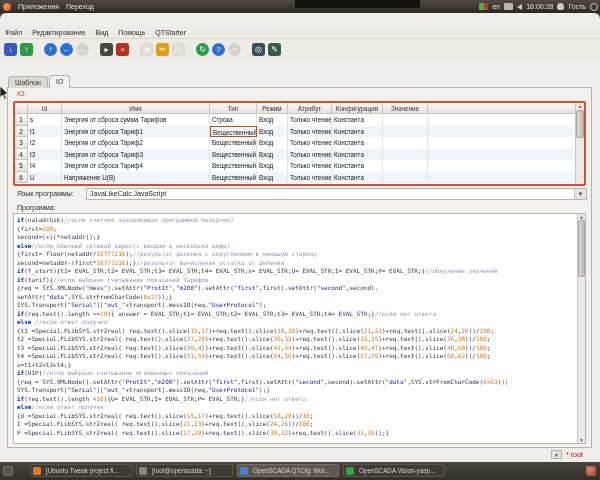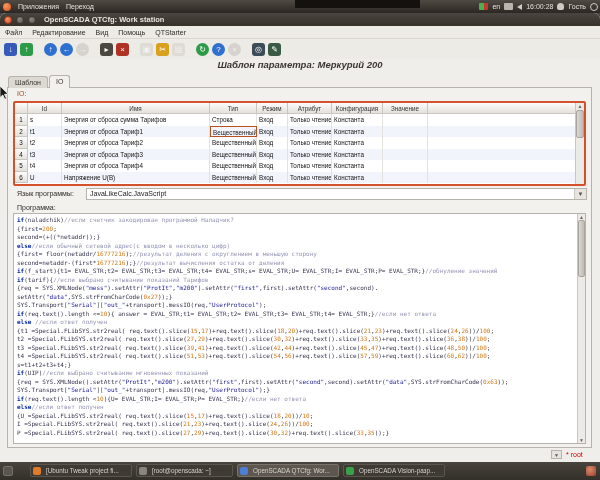--- a/index.html
+++ b/index.html
@@ -137,26 +137,20 @@
       <span class="ind kb"></span>
       <span class="vol"></span>
       <span>16:00:28</span>
       <span class="person"></span>
       <span>Гость</span>
       <span class="power"></span>
     </div>
   </div>
 
   <div class="window">
-    <div class="titlebar">
-      <span class="wbtn close"></span>
-      <span class="wbtn min"></span>
-      <span class="wbtn max"></span>
-      <span class="wtitle">OpenSCADA QTCfg: Work station</span>
-    </div>
 
     <div class="menubar" id="menubar">
         <span class="menu-item">Файл</span>
         <span class="menu-item">Редактирование</span>
         <span class="menu-item">Вид</span>
         <span class="menu-item">Помощь</span>
         <span class="menu-item">QTStarter</span>
       </div>
     <div class="toolbar" id="toolbar">
         <div class="tbtn" style="background: rgb(55, 89, 184);">↓</div>
@@ -169,21 +163,20 @@
         <div class="tbtn dis gap" style="background: rgb(201, 197, 191);">▣</div>
         <div class="tbtn" style="background: rgb(216, 160, 28);">✂</div>
         <div class="tbtn dis" style="background: rgb(201, 197, 191);">▤</div>
         <div class="tbtn round gap" style="background: rgb(45, 154, 72);">↻</div>
         <div class="tbtn round" style="background: rgb(47, 111, 208);">?</div>
         <div class="tbtn round dis" style="background: rgb(180, 176, 170);">×</div>
         <div class="tbtn gap" style="background: rgb(60, 76, 88);">◎</div>
         <div class="tbtn" style="background: rgb(58, 90, 70);">✎</div>
       </div>
 
-    <div class="page-title">Шаблон параметра: Меркурий 200</div>
 
     <div class="tabs">
       <span class="tab">Шаблон</span>
       <span class="tab active">IO</span>
     </div>
 
     <div class="pane">
       <div class="io-label">IO:</div>
 
       <div class="io-table">

